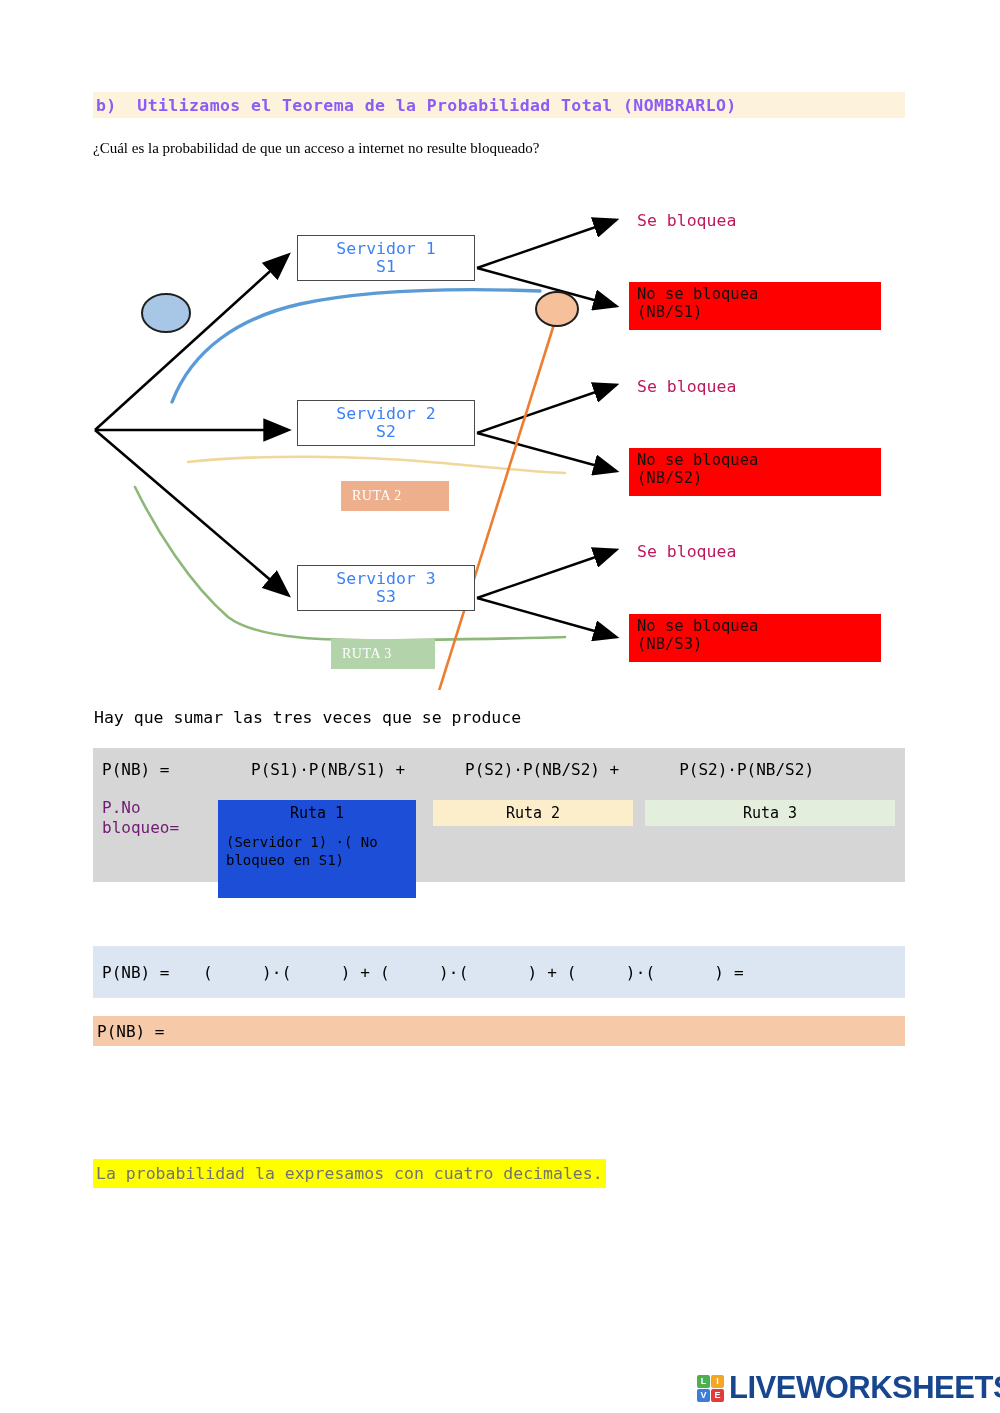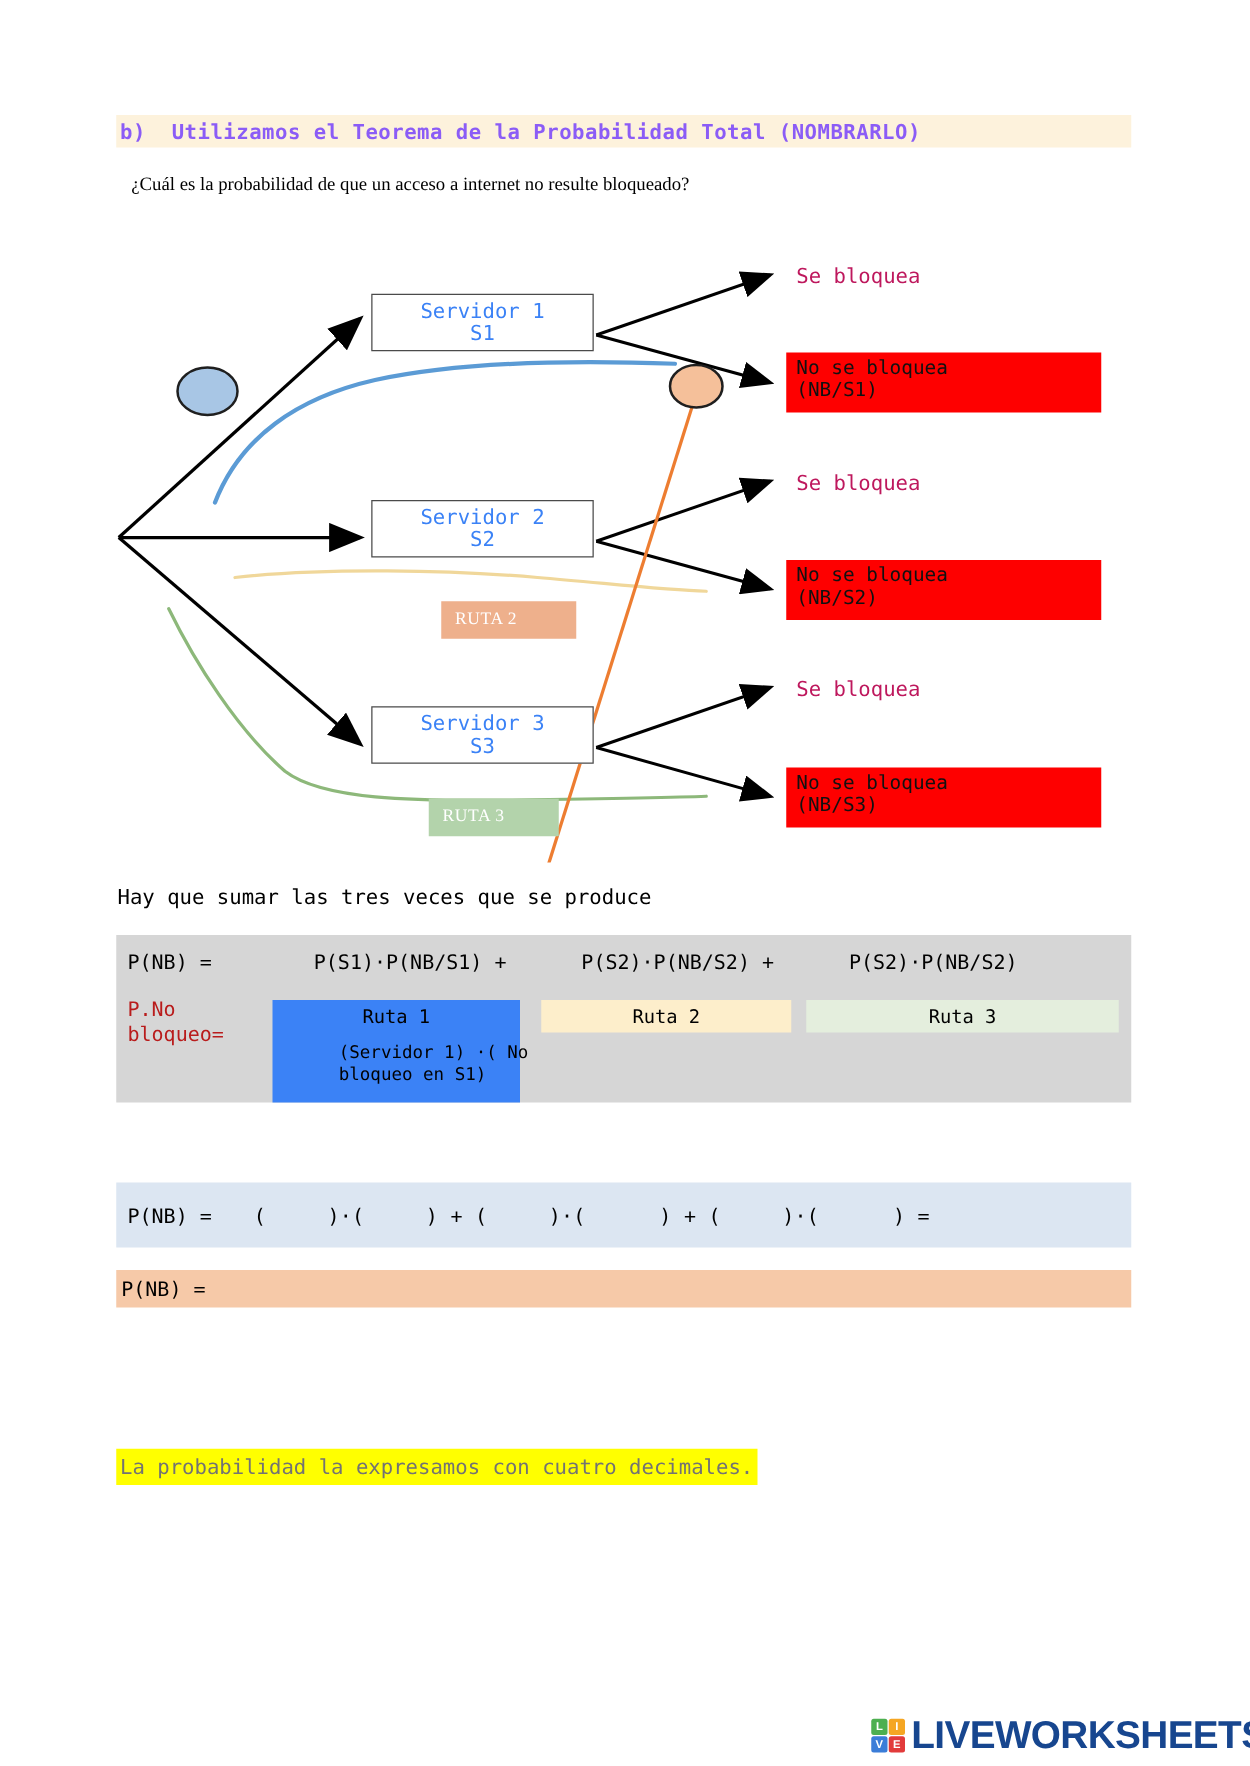--- a/index.html
+++ b/index.html
@@ -2,21 +2,21 @@
 <html><head>
 <meta charset="utf-8">
 <style>
   html,body{margin:0;padding:0;}
   body{
     width:1000px;height:1413px;background:#ffffff;
     font-family:"Liberation Sans",sans-serif;
     position:relative;overflow:hidden;
   }
   .mono{font-family:"DejaVu Sans Mono","Liberation Mono",monospace;}
-  .serif{font-family:"Liberation Serif","DejaVu Serif",serif;margin-left:12px;}
+  .serif{font-family:"Liberation Serif","DejaVu Serif",serif;}
 
   
   #title-bar{
     position:absolute;left:93px;top:92px;width:812px;height:26px;
     background:#fdf2dc;display:flex;align-items:center;
   }
   #title-bar .t{
     font-size:16.5px;font-weight:bold;color:#8b5cf6;letter-spacing:.4px;
     white-space:pre;padding-left:3px;
   }
@@ -69,34 +69,34 @@
     position:absolute;left:0;top:0;width:812px;height:42px;
     display:flex;align-items:center;
   }
   #f-row1 .cellA{width:118px;padding-left:9px;box-sizing:border-box;font-size:16px;white-space:pre;}
   #f-row1 .cellB{width:218px;font-size:16px;white-space:pre;margin-left:42px;}
   #f-row1 .cellC{width:218px;font-size:16px;white-space:pre;}
   #f-row1 .cellD{width:230px;font-size:16px;white-space:pre;}
 
   #f-label{
     position:absolute;left:9px;top:50px;width:110px;font-size:16px;
-    line-height:1.22;color:#b91c1c;
+    line-height:1.22;color:#701a75;
   }
   #f-label span{display:block;white-space:pre;}
 
   .ruta-col{position:absolute;top:52px;}
-  #ruta1-col{left:125px;width:198px;height:82px;background:#3b82f6;}
+  #ruta1-col{left:125px;width:198px;height:98px;background:#1d4ed8;}
   #ruta2-col{left:340px;width:200px;height:26px;background:#fdeecb;}
   #ruta3-col{left:552px;width:250px;height:26px;background:#e4eedd;}
   .ruta-col .head{
     height:26px;display:flex;align-items:center;justify-content:center;
     font-size:15px;color:#000;white-space:pre;
   }
   #ruta1-col .body{
-    padding:8px 20px 0 8px;font-size:14px;line-height:1.28;color:#000;margin-left:45px;
+    padding:8px 20px 0 8px;font-size:14px;line-height:1.28;color:#000;
   }
   #ruta1-col .body span{display:block;white-space:pre;}
 
   
   #blue-row{
     position:absolute;left:93px;top:946px;width:812px;height:52px;
     background:#dce6f2;display:flex;align-items:center;
   }
   #blue-row .lbl{width:110px;padding-left:9px;box-sizing:border-box;font-size:16px;white-space:pre;}
   #blue-row .expr{font-size:16px;white-space:pre;letter-spacing:.2px;}

